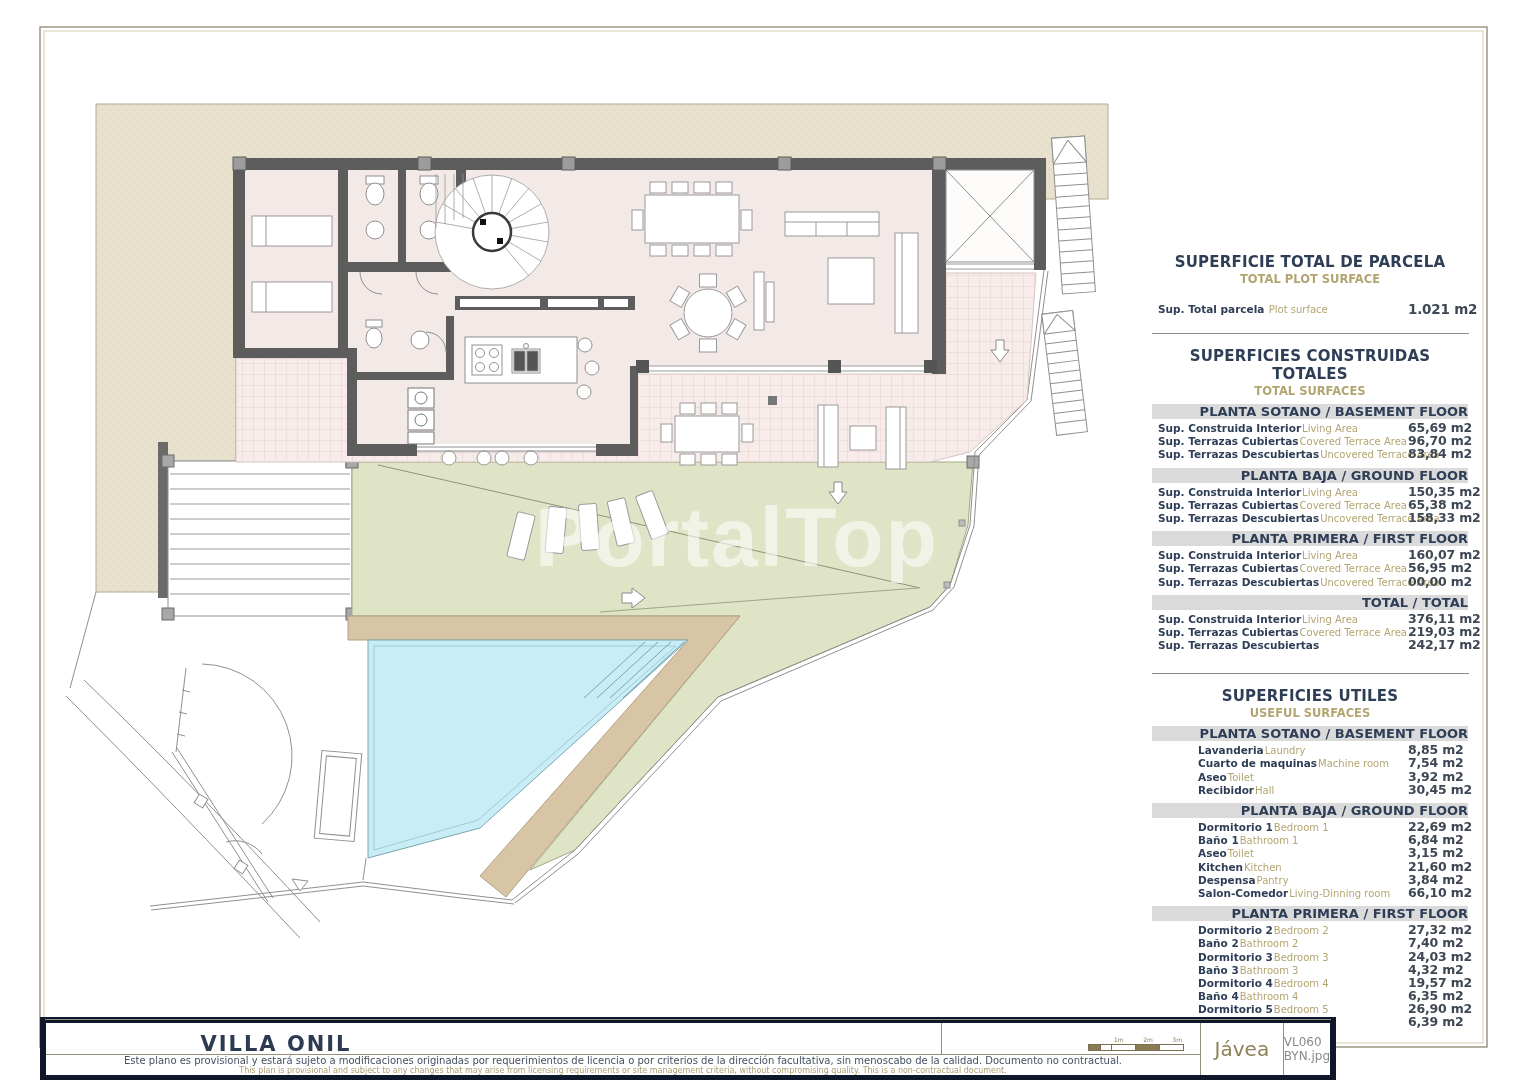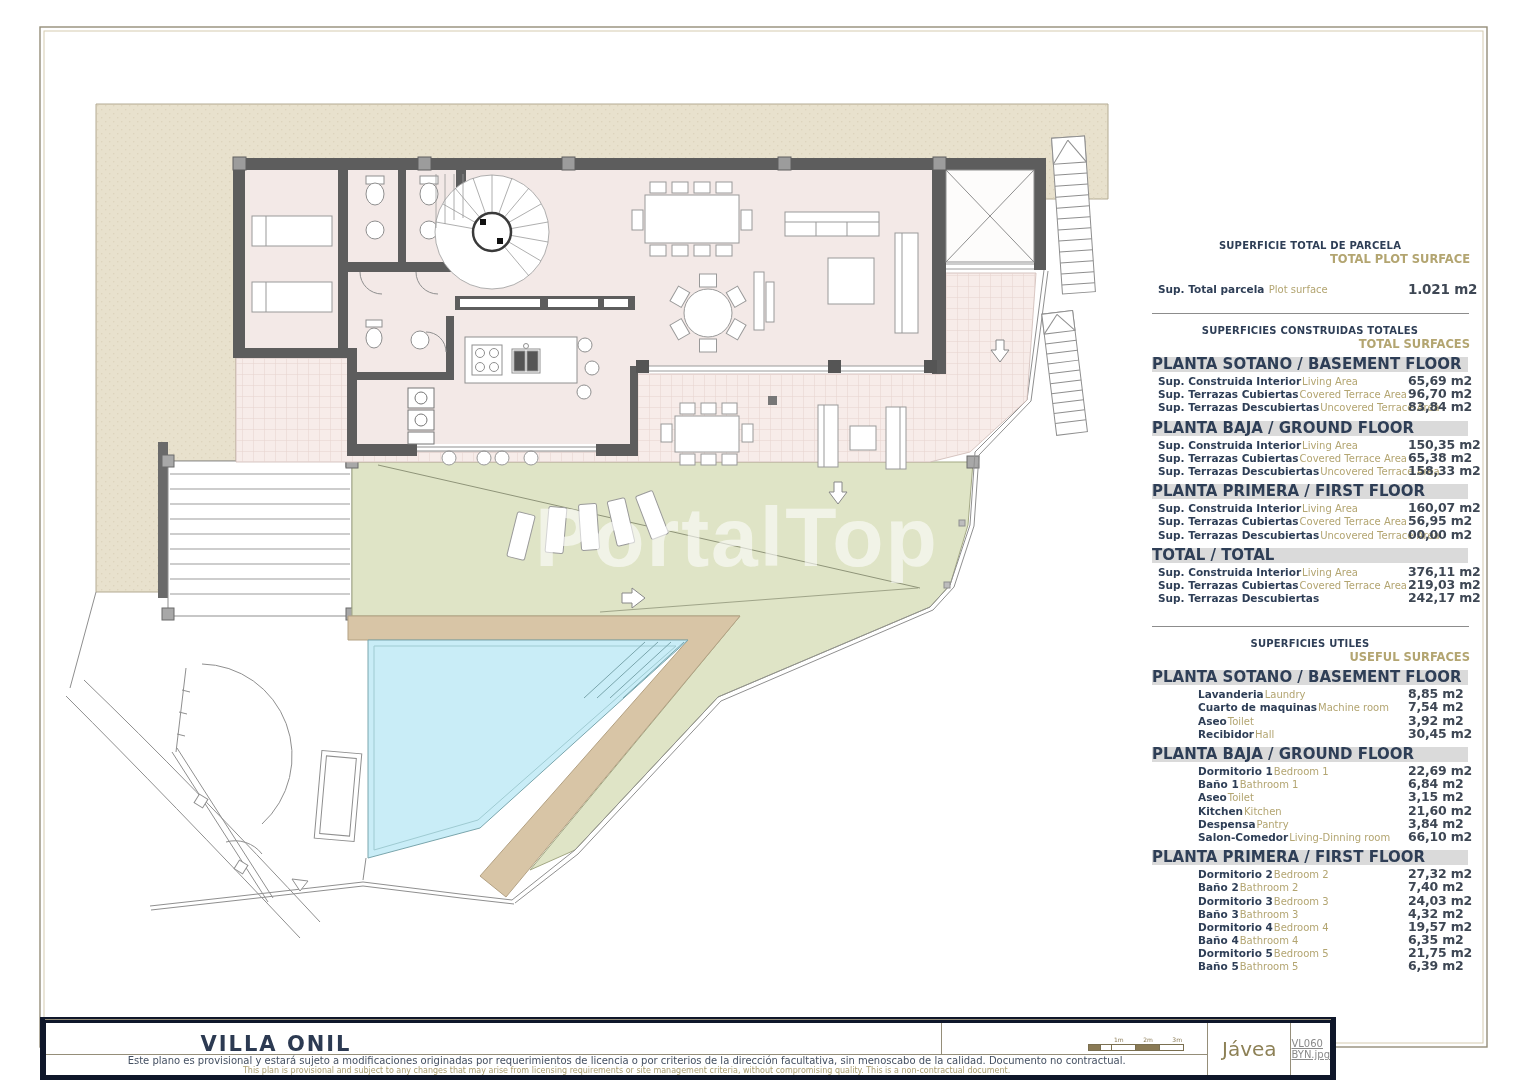--- a/index.html
+++ b/index.html
@@ -2,51 +2,51 @@
 <html><head>
 <meta charset="utf-8">
 <style>
   html,body{margin:0;padding:0;background:#ffffff;}
   .page{position:relative;width:1527px;height:1080px;background:#fff;overflow:hidden;
         font-family:"DejaVu Sans",sans-serif;}
   svg{position:absolute;left:0;top:0;}
 
   
   .panel{position:absolute;left:1150px;top:240px;width:340px;}
-  .sec-title{font-size:10px;font-weight:bold;color:#2e3e56;text-align:center;width:320px;letter-spacing:.2px;}
-  .sec-sub{font-size:11.5px;font-weight:bold;color:#b3a571;text-align:right;width:320px;margin-top:1px;}
+  .sec-title{font-size:15px;font-weight:bold;color:#2e3e56;text-align:center;width:320px;letter-spacing:.2px;margin-top:13px;}
+  .sec-sub{font-size:11.5px;font-weight:bold;color:#b3a571;text-align:center;width:320px;margin-top:1px;}
   .trow{position:relative;height:13.2px;line-height:13.2px;white-space:nowrap;padding-left:8px;font-size:10.5px;}
   .sec3 .trow{padding-left:48px;}
   .es{font-weight:bold;color:#2e3e56;}
   .en{color:#b3a571;margin-left:1px;font-size:10px;}
   .val{position:absolute;left:258px;top:-1px;font-size:12.5px;font-weight:bold;color:#3e4754;letter-spacing:-.2px;}
   .total-row{margin-top:14px;height:18px;line-height:18px;}
   .total-row .val{font-size:13.5px;top:0;}
   .band{width:316px;margin:6px 0 3px 2px;background:#dadada;color:#2e3e56;font-weight:bold;
-        font-size:15px;text-align:left;height:15px;line-height:15px;}
+        font-size:13px;text-align:right;height:15px;line-height:15px;}
   .divider{width:317px;border-top:1px solid #8c8c8c;margin:15px 0 11px 2px;}
   .divider.d2{margin-top:21px;}
 
   
   .tb{position:absolute;left:40px;top:1017px;width:1296px;height:64px;box-sizing:border-box;
       border:6px solid #0f172a;display:flex;background:#fff;}
   .tb::before{content:'';position:absolute;left:-1px;right:-1px;top:-4px;border-top:1px solid #958e79;}
   .tb-left{width:1286px;display:flex;flex-direction:column;border-right:1px solid #958e79;box-sizing:border-box;}
   .tb-r1{flex:1;position:relative;}
   .vline{position:absolute;left:895px;top:0;bottom:0;border-left:1px solid #958e79;}
   .villa{position:absolute;left:120px;top:9px;width:220px;text-align:center;
          font-size:21px;font-weight:bold;color:#2c3a52;letter-spacing:2px;}
   .planta{position:absolute;left:560px;top:3px;width:240px;text-align:center;
           font-size:15px;font-weight:bold;color:#2c3a52;line-height:18px;letter-spacing:.4px;}
   .tb-r2{height:21px;border-top:1px solid #958e79;text-align:center;padding-top:1px;box-sizing:border-box;}
   .disc-es{font-size:10px;line-height:9.5px;color:#445062;}
   .disc-en{font-size:8px;line-height:9.5px;color:#ab9e6f;}
   .tb-javea{width:92px;border-right:1px solid #958e79;box-sizing:border-box;display:flex;
             align-items:center;justify-content:center;font-size:20px;color:#8d8156;}
-  .tb-file{flex:1;display:flex;align-items:center;justify-content:center;font-size:10px;color:#8a8a8a;text-decoration:underline;}
+  .tb-file{flex:1;display:flex;align-items:center;justify-content:center;font-size:12px;color:#8a8a8a;}
   
   .sbar{position:absolute;left:1042px;top:13px;width:96px;}
   .sticks{display:flex;justify-content:space-between;font-size:6px;color:#8a7a55;padding:0 2px 1px 26px;}
   .ssegs{display:flex;height:5px;border:1px solid #7a6f50;}
   .sg{height:5px;}
   .sg1{width:11px;background:#8a7a55;}
   .sg2{width:11px;background:#fff;border-left:1px solid #7a6f50;}
   .sg3{width:24px;background:#fff;border-left:1px solid #7a6f50;}
   .sg4{width:24px;background:#8a7a55;border-left:1px solid #7a6f50;}
   .sg5{width:24px;background:#fff;border-left:1px solid #7a6f50;}
@@ -441,21 +441,21 @@
           <div class="trow"><span class="es">Kitchen</span><span class="en">Kitchen</span><span class="val">21,60 m2</span></div>
           <div class="trow"><span class="es">Despensa</span><span class="en">Pantry</span><span class="val">3,84 m2</span></div>
           <div class="trow"><span class="es">Salon-Comedor</span><span class="en">Living-Dinning room</span><span class="val">66,10 m2</span></div>
           <div class="band">PLANTA PRIMERA / FIRST FLOOR</div>
           <div class="trow"><span class="es">Dormitorio 2</span><span class="en">Bedroom 2</span><span class="val">27,32 m2</span></div>
           <div class="trow"><span class="es">Baño 2</span><span class="en">Bathroom 2</span><span class="val">7,40 m2</span></div>
           <div class="trow"><span class="es">Dormitorio 3</span><span class="en">Bedroom 3</span><span class="val">24,03 m2</span></div>
           <div class="trow"><span class="es">Baño 3</span><span class="en">Bathroom 3</span><span class="val">4,32 m2</span></div>
           <div class="trow"><span class="es">Dormitorio 4</span><span class="en">Bedroom 4</span><span class="val">19,57 m2</span></div>
           <div class="trow"><span class="es">Baño 4</span><span class="en">Bathroom 4</span><span class="val">6,35 m2</span></div>
-          <div class="trow"><span class="es">Dormitorio 5</span><span class="en">Bedroom 5</span><span class="val">21,75 m2</span></div>
+          <div class="trow"><span class="es">Dormitorio 5</span><span class="en">Bedroom 5</span><span class="val">26,90 m2</span></div>
           <div class="trow"><span class="es">Baño 5</span><span class="en">Bathroom 5</span><span class="val">6,39 m2</span></div>
         </div>
     </div>
   </div>
 
   <div class="tb">
     <div class="tb-left">
       <div class="tb-r1">
         <div class="villa">VILLA ONIL</div>
         <span class="vline"></span>

